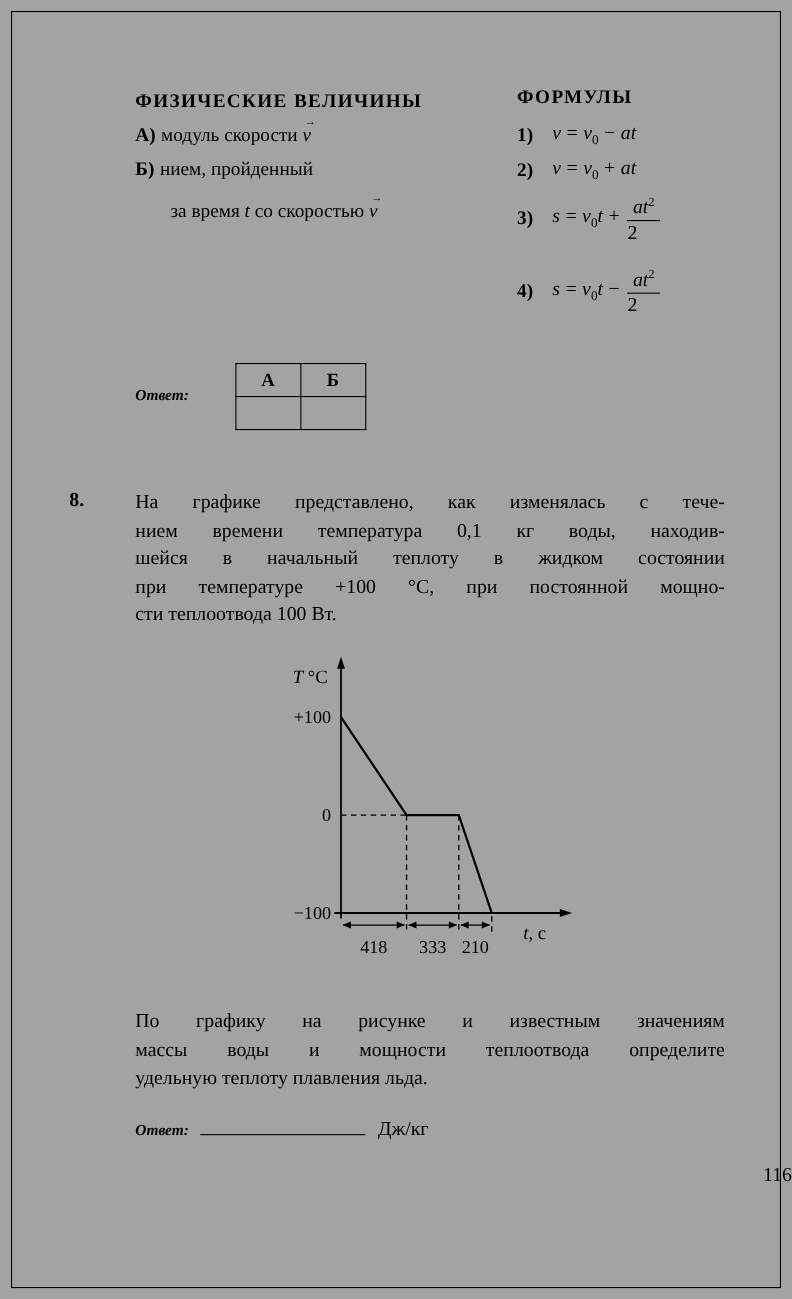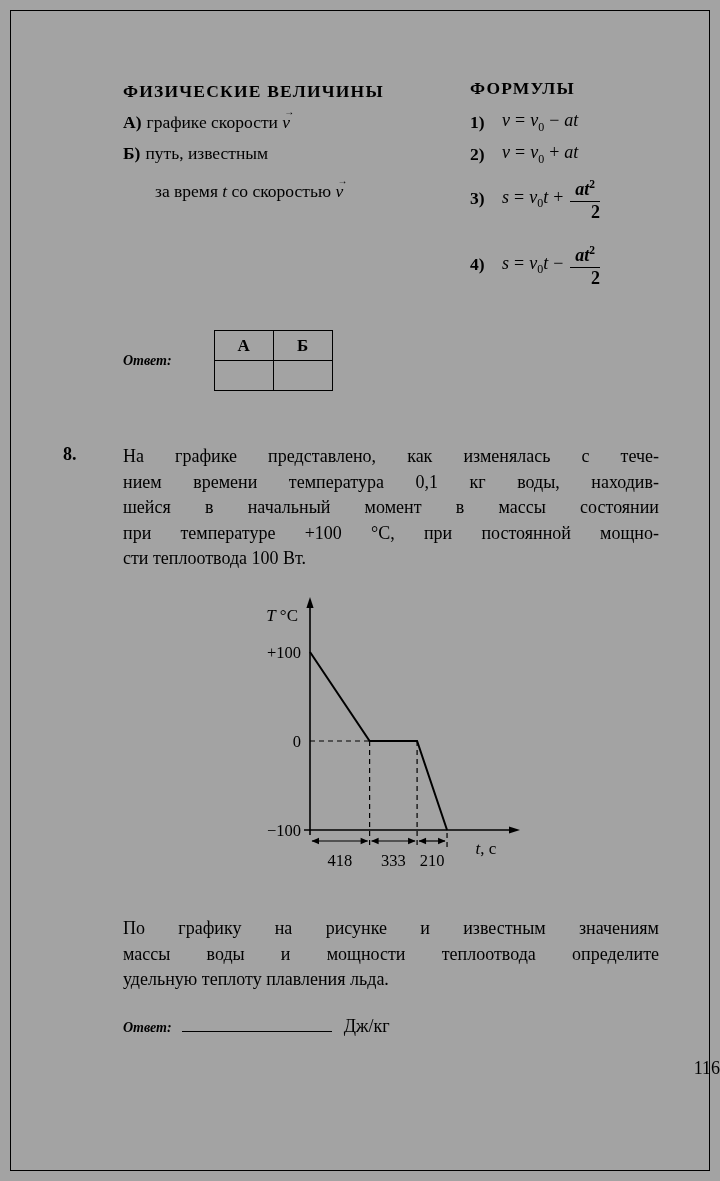--- a/index.html
+++ b/index.html
@@ -24,21 +24,21 @@
   .vec { position:relative; display:inline-block; font-style:italic; }
   .vec .arr { position:absolute; left:2px; top:-10px; font-size:10px; font-style:normal; }
 
   .frow { position:absolute; left:0; display:flex; align-items:center; }
   .fnum { font-weight:bold; font-size:17.5px; width:32px; }
   .math { font-size:18px; white-space:nowrap; }
   .math i { font-style:italic; }
   .math sub { font-size:12px; }
   .math sup { font-size:11.5px; }
   .op { margin:0 5px; }
-  .frac { display:inline-block; text-align:right; vertical-align:middle; margin-left:2px;font-weight:bold; }
+  .frac { display:inline-block; text-align:left; vertical-align:middle; margin-left:2px; }
   .frac .fr-num { display:block; border-bottom:1.5px solid #000; padding:1px 5px 2px; line-height:19px; }
   .frac .fr-den { display:block; line-height:21px; }
 
   
   .answer1 { position:absolute; left:123px; top:330px; display:flex; align-items:center; gap:42px; }
   .ans-label { font-style:italic; font-weight:bold; font-size:14px; }
   .ans-table { border-collapse:collapse; }
   .ans-table td { width:56px; height:27px; border:1.6px solid #000;
                   text-align:center; vertical-align:middle; font-size:17px; font-weight:600; }
 
@@ -62,25 +62,25 @@
 </head>
 <body>
 
 <div class="page">
   <div class="frame"></div>
 
   <section class="matching">
     <div class="col-left">
       <div class="hdr">ФИЗИЧЕСКИЕ ВЕЛИЧИНЫ</div>
       <div class="mi">
-        <span class="lbl">А)</span><span>графике скорости</span>
+        <span class="lbl">А)</span><span>модуль скорости</span>
         <span class="vec"><span>v</span><span class="arr">→</span></span>
       </div>
       <div class="mi">
-        <span class="lbl">Б)</span><span>путь, известным</span>
+        <span class="lbl">Б)</span><span>нием, пройденный</span>
       </div>
       <div class="mi indent">
         <span>за время</span>
         <span class="mvar">t</span>
         <span>со скоростью</span>
         <span class="vec"><span>v</span><span class="arr">→</span></span>
       </div>
     </div>
 
     <div class="col-right">
@@ -122,21 +122,21 @@
       </tr>
     </tbody>
       </table>
   </div>
 
   <section class="problem8">
     <span class="pnum">8.</span>
     <div class="ptext">
         <div class="tline">На графике представлено, как изменялась с тече-</div>
         <div class="tline">нием времени температура 0,1 кг воды, находив-</div>
-        <div class="tline">шейся в начальный момент в массы состоянии</div>
+        <div class="tline">шейся в начальный теплоту в жидком состоянии</div>
         <div class="tline">при температуре +100 °С, при постоянной мощно-</div>
         <div class="tline tlast">сти теплоотвода 100 Вт.</div>
       </div>
   </section>
 
   <div class="graph-wrap">
     <svg width="300" height="300" viewBox="0 0 300 300">
         <g stroke="#000" stroke-width="1.6">
           <line x1="70" y1="245" x2="70" y2="16"></line>
           <polygon points="70,7 66.4,18 73.6,18" fill="#000" stroke-width="0"></polygon>

